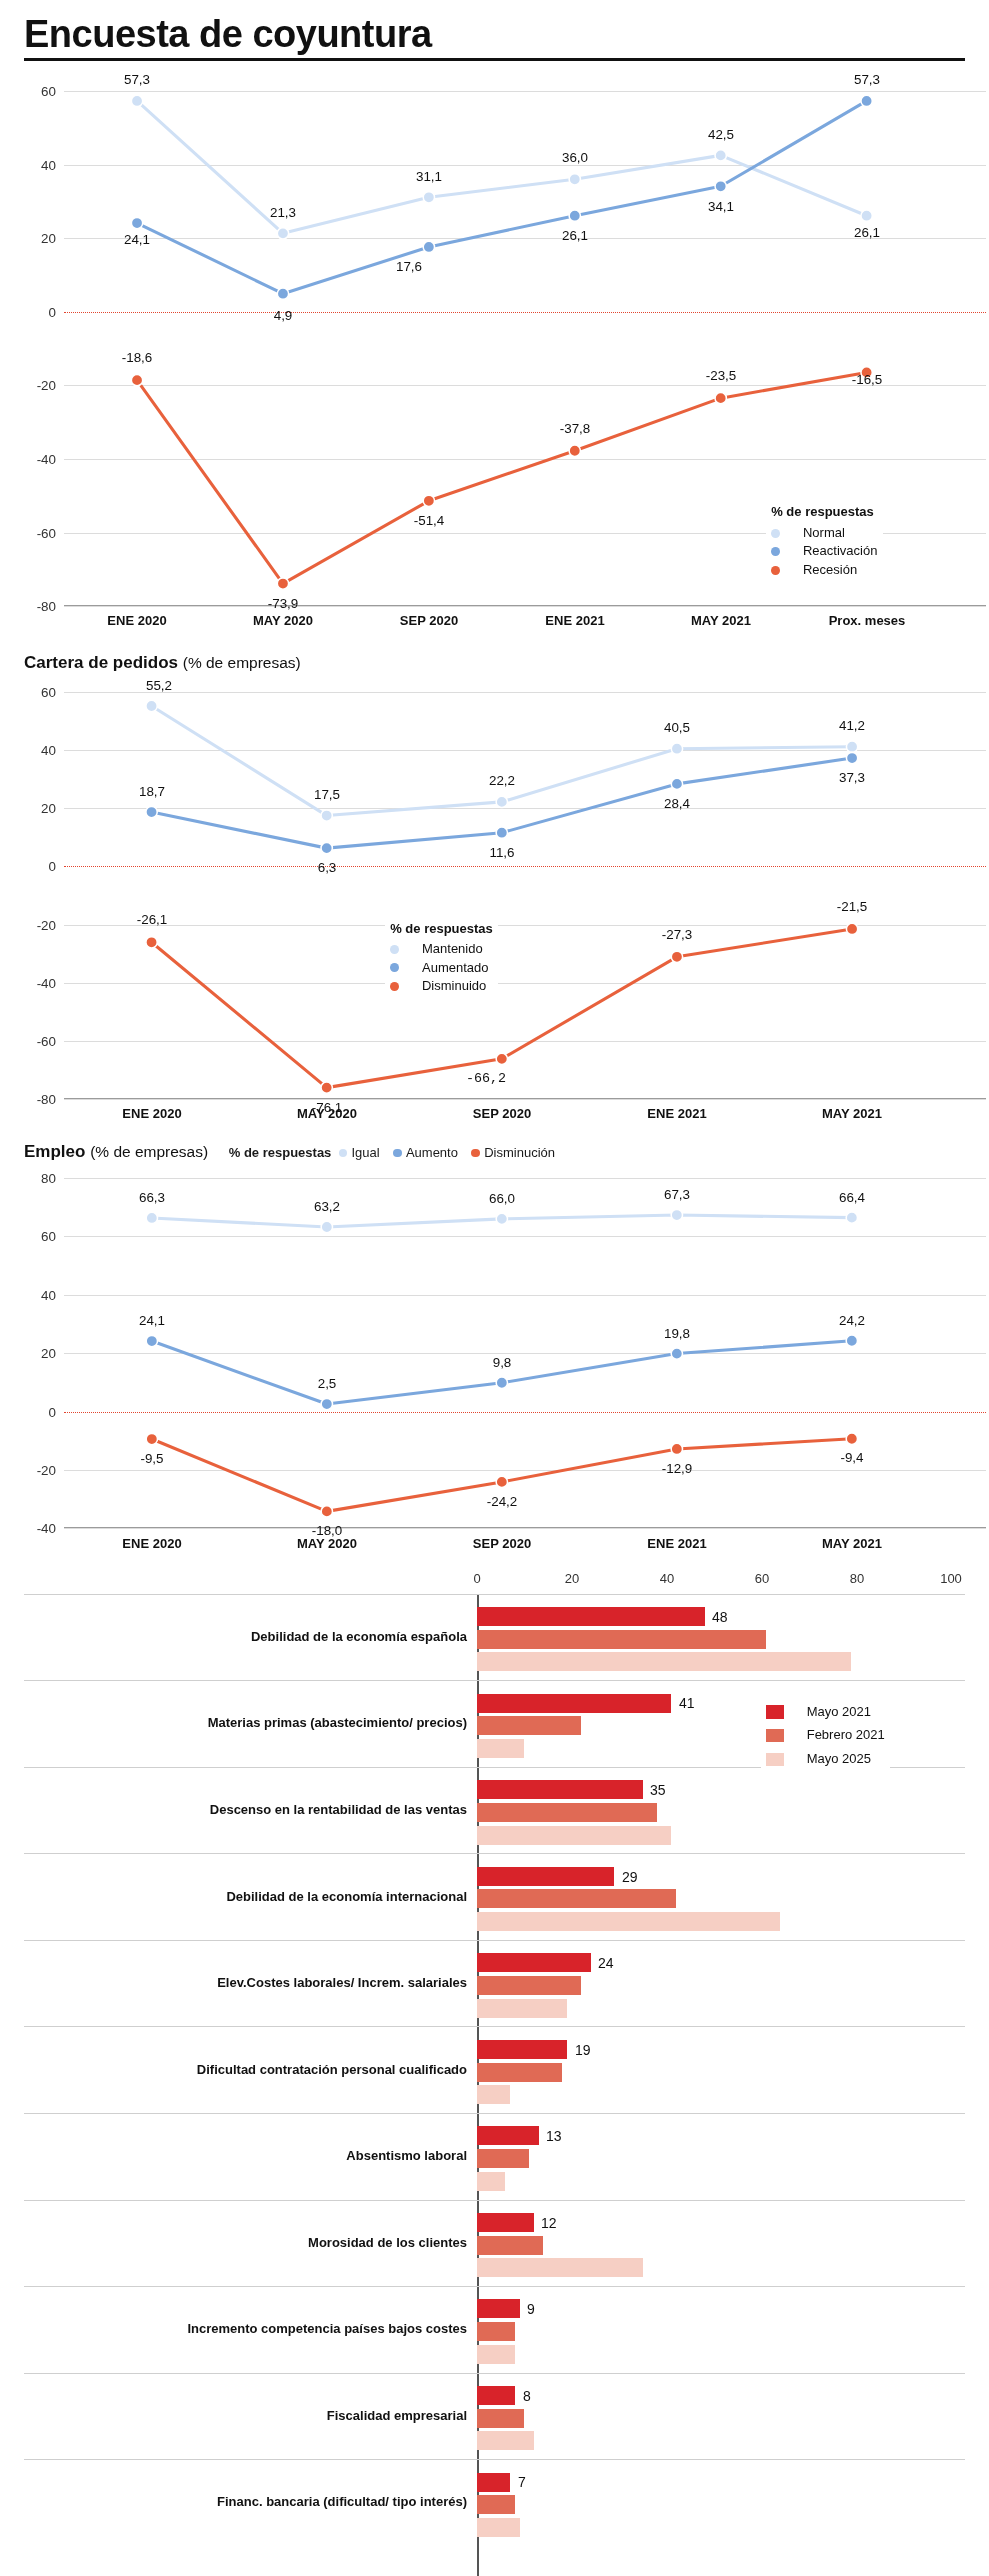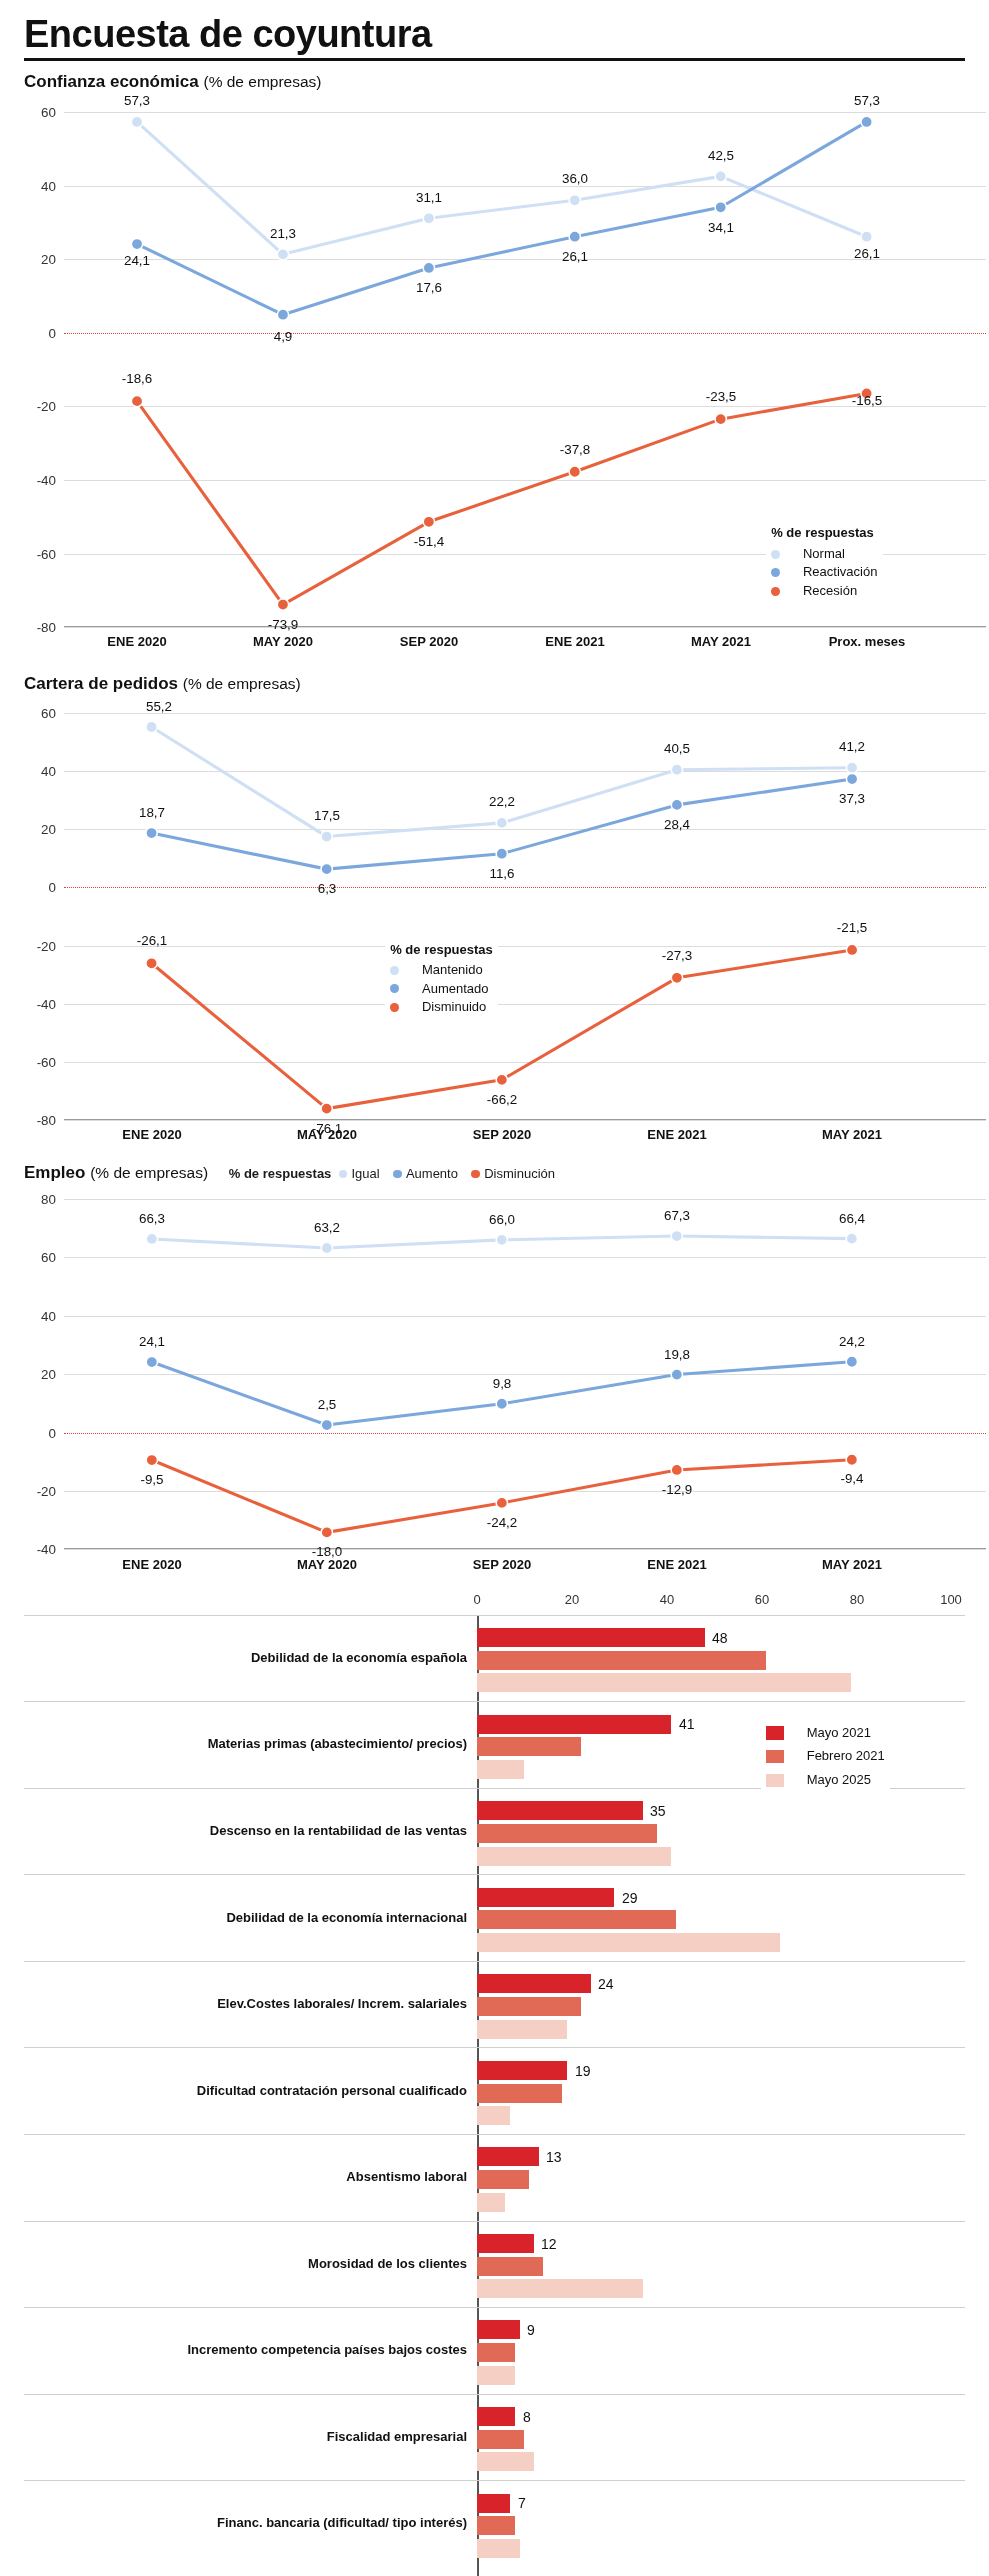--- a/index.html
+++ b/index.html
@@ -74,24 +74,20 @@
   .bar-zero { position:absolute; width:1.5px; background:#555; }
 </style>
 </head>
 <body>
 
 <div class="page">
 
   <h1 class="main-title">Encuesta de coyuntura</h1>
   <div class="title-rule"></div>
 
-  <div class="sec-title">
-    <span>Confianza económica</span>
-    <span class="sub">(% de empresas)</span>
-  </div>
 
   <div class="chart" style="height:577px;">
     <div class="plot" id="plot1" style="position:absolute; left:40px; top:18.5px; width:922px; height:515px;">
         <div class="gridline" style="top: 515px;"></div>
         <div class="ytick" style="top: 515px; left: -39px;">-80</div>
         <div class="gridline" style="top: 442px;"></div>
         <div class="ytick" style="top: 442px; left: -39px;">-60</div>
         <div class="gridline" style="top: 368px;"></div>
         <div class="ytick" style="top: 368px; left: -39px;">-40</div>
         <div class="gridline" style="top: 294px;"></div>
@@ -135,21 +131,21 @@
           <circle cx="1558.3333333333333" cy="546.4285714285714" r="11" fill="#e8613c" stroke="#ffffff" stroke-width="3"></circle>
         </svg>
         <div class="dlabel" style="left: 73px; top: -19px;">57,3</div>
         <div class="dlabel" style="left: 219px; top: 114px;">21,3</div>
         <div class="dlabel" style="left: 365px; top: 78px;">31,1</div>
         <div class="dlabel" style="left: 511px; top: 59px;">36,0</div>
         <div class="dlabel" style="left: 657px; top: 36px;">42,5</div>
         <div class="dlabel" style="left: 803px; top: 134px;">26,1</div>
         <div class="dlabel" style="left: 73px; top: 141px;">24,1</div>
         <div class="dlabel" style="left: 219px; top: 217px;">4,9</div>
-        <div class="dlabel" style="left: 365px; top: 168px;">17,6</div>
+        <div class="dlabel" style="left: 345px; top: 168px;">17,6</div>
         <div class="dlabel" style="left: 511px; top: 137px;">26,1</div>
         <div class="dlabel" style="left: 657px; top: 108px;">34,1</div>
         <div class="dlabel" style="left: 803px; top: -19px;">57,3</div>
         <div class="dlabel" style="left: 73px; top: 259px;">-18,6</div>
         <div class="dlabel" style="left: 219px; top: 505px;">-73,9</div>
         <div class="dlabel" style="left: 365px; top: 422px;">-51,4</div>
         <div class="dlabel" style="left: 511px; top: 330px;">-37,8</div>
         <div class="dlabel" style="left: 657px; top: 277px;">-23,5</div>
         <div class="dlabel" style="left: 803px; top: 260px; margin-top: 21px;">-16,5</div>
       </div>
@@ -225,21 +221,21 @@
         <div class="dlabel" style="left: 438px; top: 81px;">22,2</div>
         <div class="dlabel" style="left: 613px; top: 28px;">40,5</div>
         <div class="dlabel" style="left: 788px; top: 26px;">41,2</div>
         <div class="dlabel" style="left: 88px; top: 92px;">18,7</div>
         <div class="dlabel" style="left: 263px; top: 168px;">6,3</div>
         <div class="dlabel" style="left: 438px; top: 153px;">11,6</div>
         <div class="dlabel" style="left: 613px; top: 104px;">28,4</div>
         <div class="dlabel" style="left: 788px; top: 78px;">37,3</div>
         <div class="dlabel" style="left: 88px; top: 220px;">-26,1</div>
         <div class="dlabel" style="left: 263px; top: 408px;">-76,1</div>
-        <div class="dlabel" style="left: 438px; top: 379px;">-66,2</div>
+        <div class="dlabel" style="left: 422px; top: 379px; font-family: Liberation Mono, monospace;">-66,2</div>
         <div class="dlabel" style="left: 613px; top: 235px;">-27,3</div>
         <div class="dlabel" style="left: 788px; top: 207px;">-21,5</div>
       </div>
 
     <div class="legend-box" style="left:361px; top:242px;">
       <div class="lg-title">% de respuestas</div>
       <div class="lg-row">
         <span class="dot" style="background:#cfe0f5;"></span>
         <span>Mantenido</span>
       </div>

